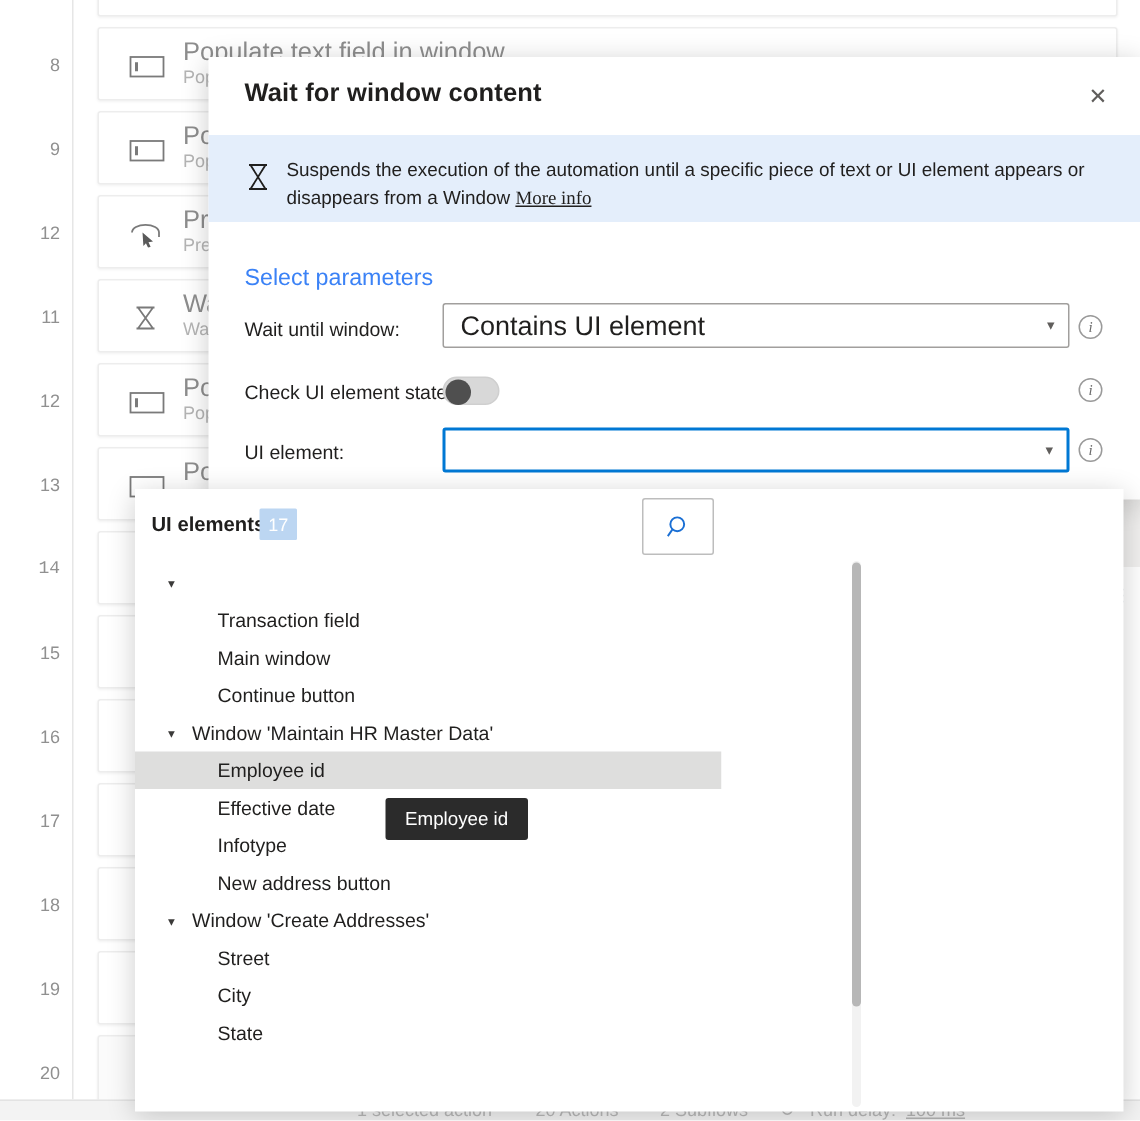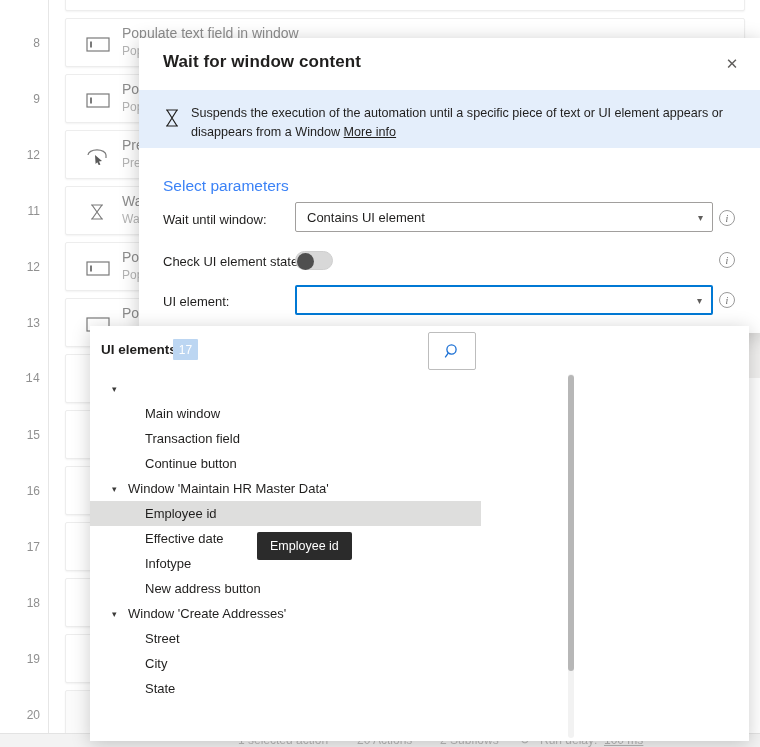--- a/index.html
+++ b/index.html
@@ -27,21 +27,21 @@
     background: #ffffff; border: 1px solid #ededed; border-radius: 2px;
     box-shadow: 0 1px 2px rgba(0,0,0,0.05);
   }
   .bg-row.alt { background: #fbfbfb; }
   .bg-row-icon {
     position: absolute; left: 20px; top: 16px; width: 26px; height: 18px;
     color: #777;
   }
   .bg-row-title {
     position: absolute; left: 56px; top: 6px;
-    font-size: 14px; color: #8d8d8d; white-space: nowrap;
+    font-size: 17px; color: #8d8d8d; white-space: nowrap;
   }
   .bg-row-sub {
     position: absolute; left: 56px; top: 25px;
     font-size: 12px; color: #b4b4b4; white-space: nowrap;
   }
   .bg-statusbar {
     position: absolute; left: 0; bottom: 0; width: 760px; height: 14px;
     background: #f3f3f3; border-top: 1px solid #e3e3e3;
   }
   .bg-status-item {
@@ -82,40 +82,40 @@
     position: absolute; left: 0; top: 52px; width: 621px; height: 58px;
     background: #e4eefb;
   }
   .dlg-info-icon {
     position: absolute; left: 24px; top: 18px; width: 18px; height: 20px; color: #201f1e;
   }
   .dlg-info-text {
     position: absolute; left: 52px; top: 14px; width: 540px;
     font-size: 12.6px; line-height: 19px; color: #201f1e;
   }
-  .dlg-info-text a { color: #201f1e; text-decoration: underline; }
+  .dlg-info-text a { color: #201f1e; text-decoration: underline; font-family: Liberation Serif, serif; }
   .dlg-section-title {
     position: absolute; left: 163px; top: 167px;
     font-size: 15.5px; color: #3b82f6; margin-top: 10px;
   }
   .param-label {
     position: absolute; font-size: 13px; color: #201f1e; white-space: nowrap;
   }
   .param-info {
     position: absolute; width: 16px; height: 16px; border: 1px solid #9a9a9a;
     border-radius: 50%; color: #6c6c6c; font-size: 10px; font-style: italic;
     display: flex; align-items: center; justify-content: center;
     font-family: "Liberation Serif", serif;
   }
   .combo {
     position: absolute; background: #fff; border: 1px solid #a19f9d;
     border-radius: 2px; display: flex; align-items: center;
   }
   .combo.focused { border: 2px solid #0078d4; }
-  .combo-text { margin-left: 11px; font-size: 13px; color: #201f1e; }
+  .combo-text { margin-left: 11px; font-size: 18px; color: #201f1e; }
   .combo-chevron {
     position: absolute; right: 9px; top: 50%; transform: translateY(-50%);
     color: #605e5c; font-size: 10px;
   }
   .toggle {
     position: absolute; width: 38px; height: 19px; border-radius: 10px;
     background: #d8d8d8; border: 1px solid #cfcfcf;
   }
   .toggle-knob {
     position: absolute; left: 1px; top: 1px; width: 17px; height: 17px;
@@ -382,24 +382,24 @@
           <circle cx="7.5" cy="6.5" r="4.6" fill="none" stroke="#1a6fd4" stroke-width="1.3"></circle>
           <line x1="4.2" y1="10.1" x2="1.2" y2="14.4" stroke="#1a6fd4" stroke-width="1.3"></line>
         </svg>
     </div>
 
     <div class="tree">
       <div class="tree-node group">
         <span class="tree-caret">▾</span>
       </div>
       <div class="tree-node leaf">
+        <span class="tree-label">Transaction field</span>
+      </div>
+      <div class="tree-node leaf">
         <span class="tree-label">Main window</span>
-      </div>
-      <div class="tree-node leaf">
-        <span class="tree-label">Transaction field</span>
       </div>
       <div class="tree-node leaf">
         <span class="tree-label">Continue button</span>
       </div>
       <div class="tree-node group">
         <span class="tree-caret">▾</span>
         <span class="tree-label">Window 'Maintain HR Master Data'</span>
       </div>
       <div class="tree-node leaf selected">
         <span class="tree-label">Employee id</span>

